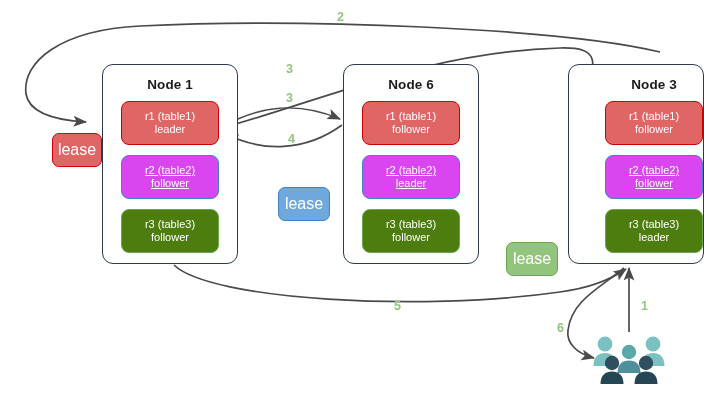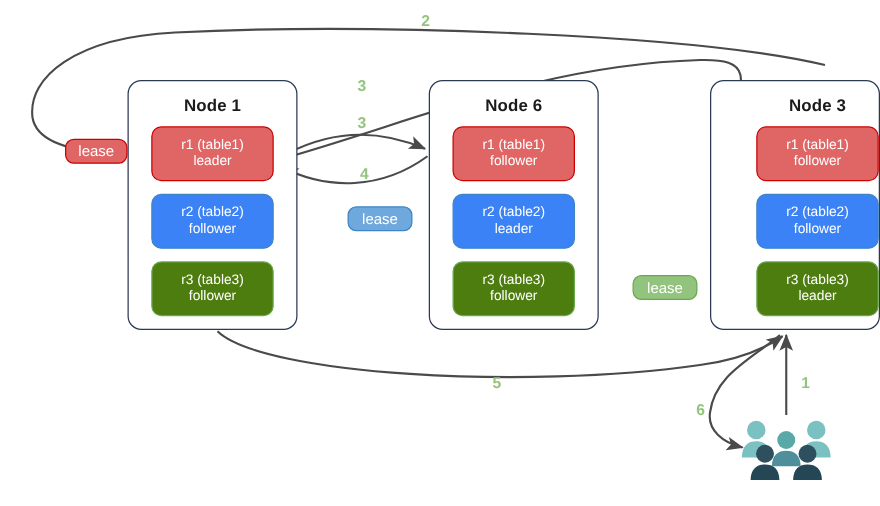--- a/index.html
+++ b/index.html
@@ -51,33 +51,34 @@
     align-items: center;
     justify-content: center;
     font-size: 11px;
     line-height: 13.5px;
     color: #ffffff;
     margin-bottom: 10px;
     text-align: left;
   }
   .replica .rl { display: block; }
   .rep-red   { background: #e06666; border: 1.6px solid #cc0000; }
-  .rep-blue  { background: #3b82f6; border: 1.6px solid #3d85c6; }
+  .rep-blue  { background: #d946ef; border: 1.6px solid #3d85c6; text-decoration: underline; }
   .rep-green { background: #4d7c0f; border: 1.6px solid #6aa84f; }
 
   .lease {
     position: absolute;
     box-sizing: border-box;
     border-radius: 7px;
     display: flex;
     align-items: center;
     justify-content: center;
-    font-size: 12px;
+    font-size: 16px;
     color: #ffffff;
-    height: 20px;
+    height: 34px;
+    margin-top: 22px;
   }
   .lease-red   { background: #e06666; border: 1.6px solid #cc0000; }
   .lease-blue  { background: #6fa8dc; border: 1.6px solid #3d85c6; }
   .lease-green { background: #93c47d; border: 1.6px solid #6aa84f; }
 
   .step-label {
     position: absolute;
     font-size: 12.5px;
     font-weight: bold;
     color: #93c47d;

